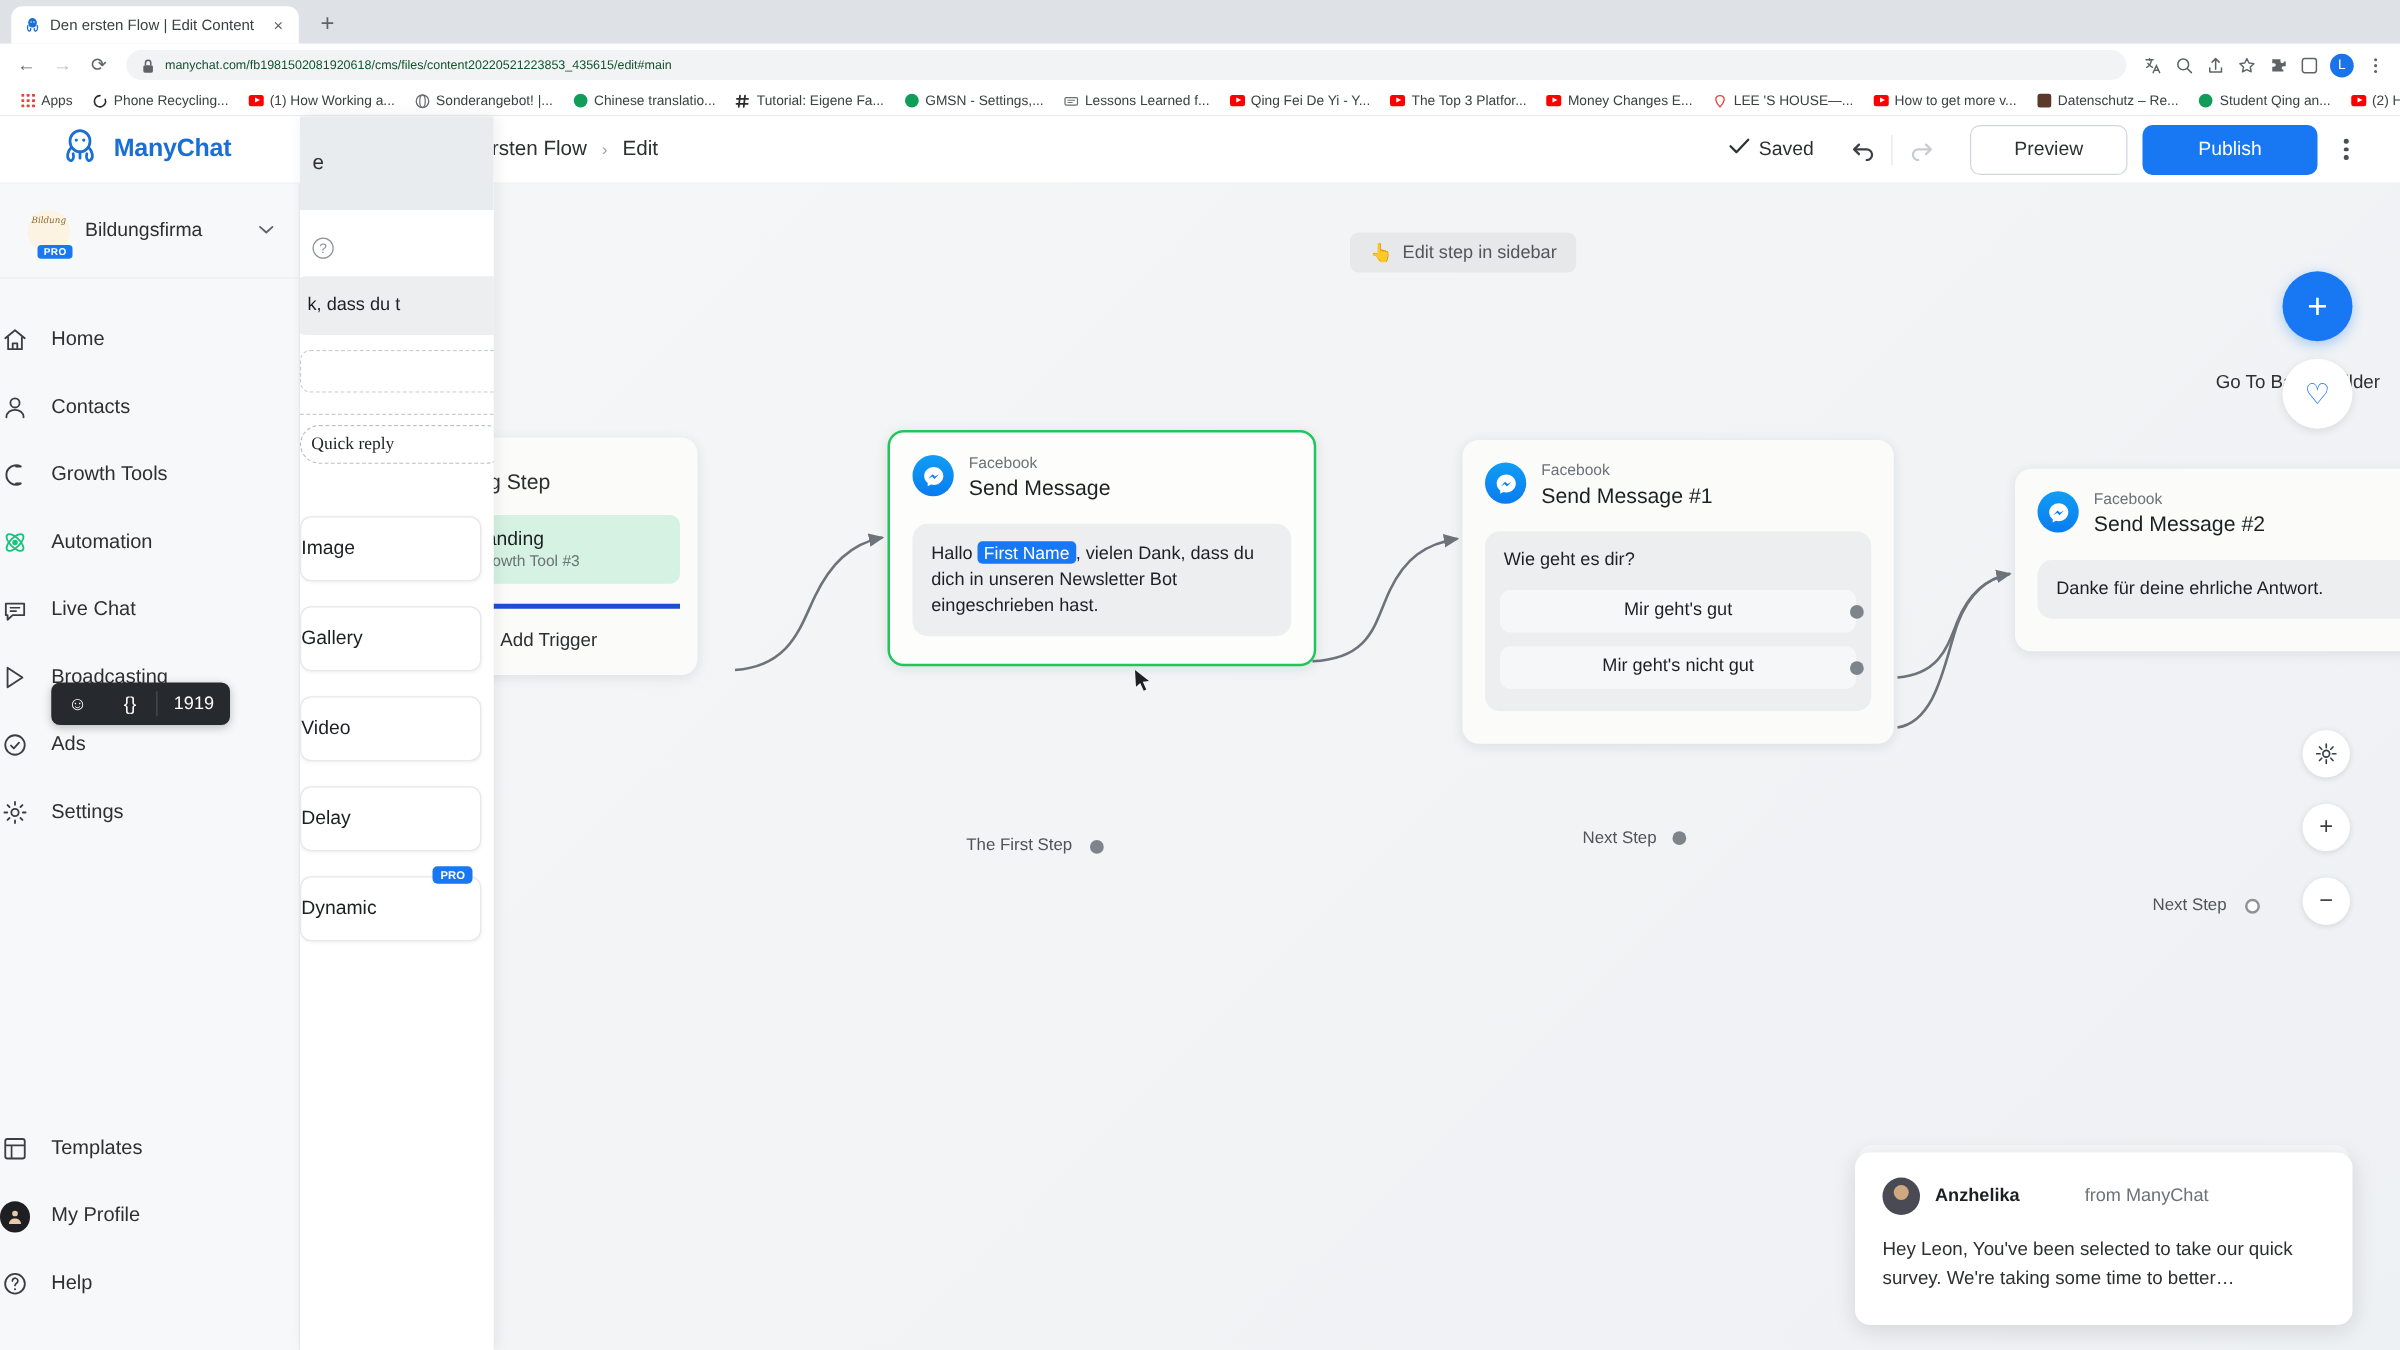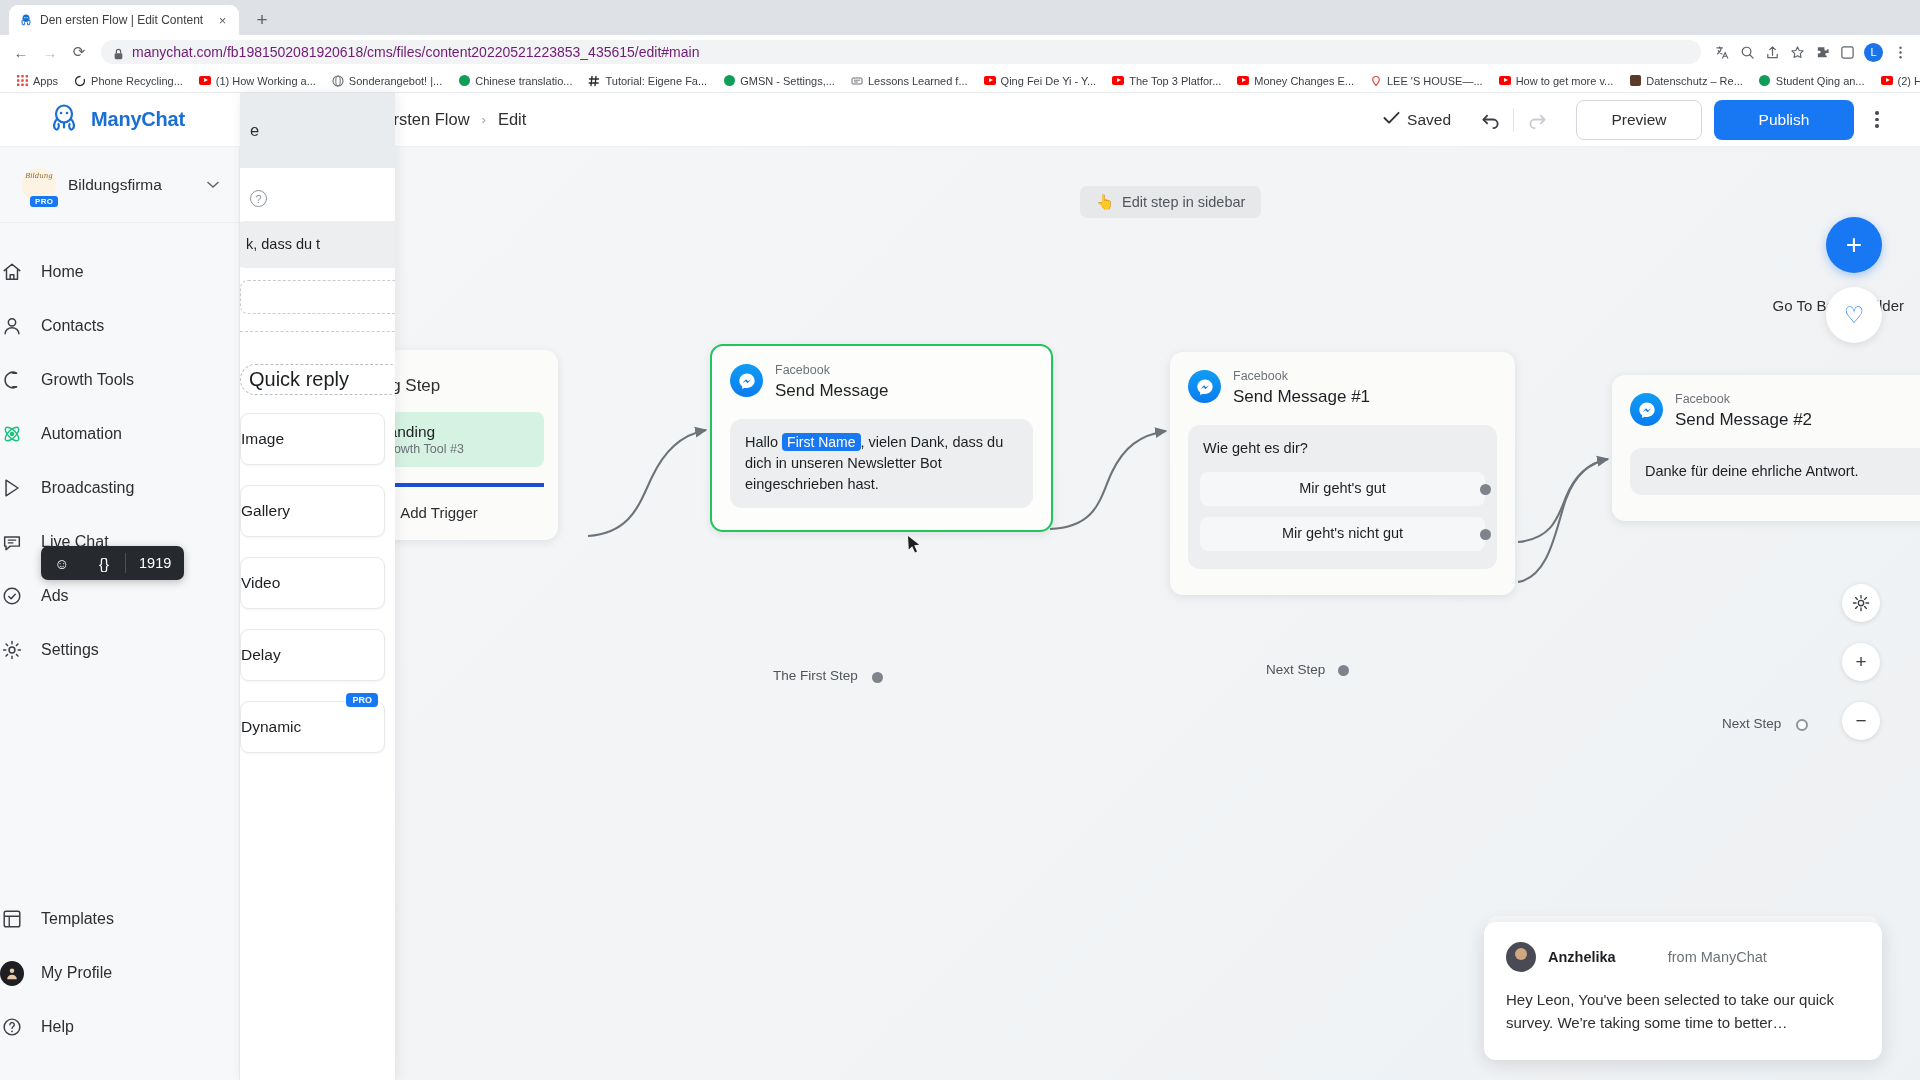--- a/index.html
+++ b/index.html
@@ -49,21 +49,21 @@
     justify-content: center; color: #5f6368; border-radius: 50%;
     font-size: 15px; cursor: pointer; flex: 0 0 26px;
   }
   .nav-btn.disabled { color: #bdc1c6; }
   .omnibox {
     flex: 1; height: 24px; background: #f1f3f4; border-radius: 13px;
     display: flex; align-items: center; padding: 0 12px; gap: 8px;
     margin: 0 6px; max-width: 1620px;
   }
   .lock-icon { width: 11px; height: 12px; flex: 0 0 11px; }
-  .omnibox-url { font-size: 14px; color: #701a75; white-space: nowrap; }
+  .omnibox-url { font-size: 10px; color: #14532d; white-space: nowrap; }
   .toolbar-icons { display: flex; align-items: center; gap: 1px; }
   .tb-ic {
     width: 24px; height: 24px; display: flex; align-items: center;
     justify-content: center; color: #5f6368; cursor: pointer; font-size: 13px;
   }
   .tb-avatar {
     width: 19px; height: 19px; border-radius: 50%; background: #1a73e8;
     color: #fff; font-size: 11px; display: flex; align-items: center;
     justify-content: center; margin: 0 4px;
   }
@@ -319,23 +319,23 @@
   .help-ic { width: 17px; height: 17px; border: 1.3px solid #8d939a;
              border-radius: 50%; color: #8d939a; font-size: 11px;
              display: flex; align-items: center; justify-content: center; cursor: pointer; }
   .ep-rule { margin: 30px 0 0 0; border-top: 1px solid #e6e8ea; }
   .ep-bubble { background: #eceef0; border-radius: 11px; margin: 28px 0 0 0;
                margin-left: -6px; padding: 13px 12px; font-size: 14.5px;
                color: #1d2023; line-height: 1.45; }
   .ep-dash { margin-top: 12px; border: 1px dashed #c8ccd1; border-radius: 8px;
              height: 34px; }
   .ep-dash2 { margin-top: 17px; border-top: 1px dashed #c8ccd1; }
-  .ep-qr { margin-top: 32px; border: 1px dashed #b9bec4; border-radius: 18px;
+  .ep-qr { margin-top: 8px; border: 1px dashed #b9bec4; border-radius: 18px;
            height: 31px; display: flex; align-items: center; padding-left: 8px;
-           font-size: 20px; color: #1d2023; cursor: pointer; }
+           font-size: 14px; color: #1d2023; cursor: pointer; font-family: Liberation Serif, serif; }
   .ep-item {
     margin-top: 20px; height: 52px; border: 1px solid #e6e8ea; border-radius: 9px;
     display: flex; align-items: center; padding-left: 0px; font-size: 15.5px;
     color: #1d2023; cursor: pointer; position: relative; background: #fff;
     box-shadow: 0 1px 3px rgba(20,25,35,.05);
   }
   .ep-pro {
     position: absolute; right: 6px; top: -9px; background: #1877f2; color: #fff;
     font-size: 9px; font-weight: 700; padding: 2px 6px; border-radius: 4px;
   }
@@ -672,33 +672,33 @@
                   <ellipse cx="12" cy="12" rx="9.5" ry="4.2" transform="rotate(-45 12 12)"></ellipse>
                   <circle cx="12" cy="12" r="1.6" fill="#19c27e"></circle>
                 </g>
               </svg>
           </span>
           <span>Automation</span>
         </div>
         <div class="nav-item">
           <span class="nav-ic">
             <svg width="22" height="22" viewBox="0 0 24 24">
-                <path d="M5.5 3.5l13 8.5-13 8.5z" stroke="#3b3f45" stroke-width="1.6" fill="none" stroke-linejoin="round"></path>
-              </svg>
-          </span>
-          <span>Broadcasting</span>
-        </div>
-        <div class="nav-item">
-          <span class="nav-ic">
-            <svg width="22" height="22" viewBox="0 0 24 24">
                 <path d="M4 6.5h16v10H10l-4.5 4v-4H4z" stroke="#3b3f45" stroke-width="1.6" fill="none" stroke-linejoin="round"></path>
                 <path d="M8 10h8M8 13h5" stroke="#3b3f45" stroke-width="1.4" stroke-linecap="round"></path>
               </svg>
           </span>
           <span>Live Chat</span>
+        </div>
+        <div class="nav-item">
+          <span class="nav-ic">
+            <svg width="22" height="22" viewBox="0 0 24 24">
+                <path d="M5.5 3.5l13 8.5-13 8.5z" stroke="#3b3f45" stroke-width="1.6" fill="none" stroke-linejoin="round"></path>
+              </svg>
+          </span>
+          <span>Broadcasting</span>
         </div>
         <div class="nav-item">
           <span class="nav-ic">
             <svg width="22" height="22" viewBox="0 0 24 24">
                 <circle cx="12" cy="12" r="8.5" stroke="#3b3f45" stroke-width="1.6" fill="none"></circle>
                 <path d="M8.5 12.5l2.5 2.5 4.5-5" stroke="#3b3f45" stroke-width="1.6" fill="none" stroke-linecap="round" stroke-linejoin="round"></path>
               </svg>
           </span>
           <span>Ads</span>
         </div>

